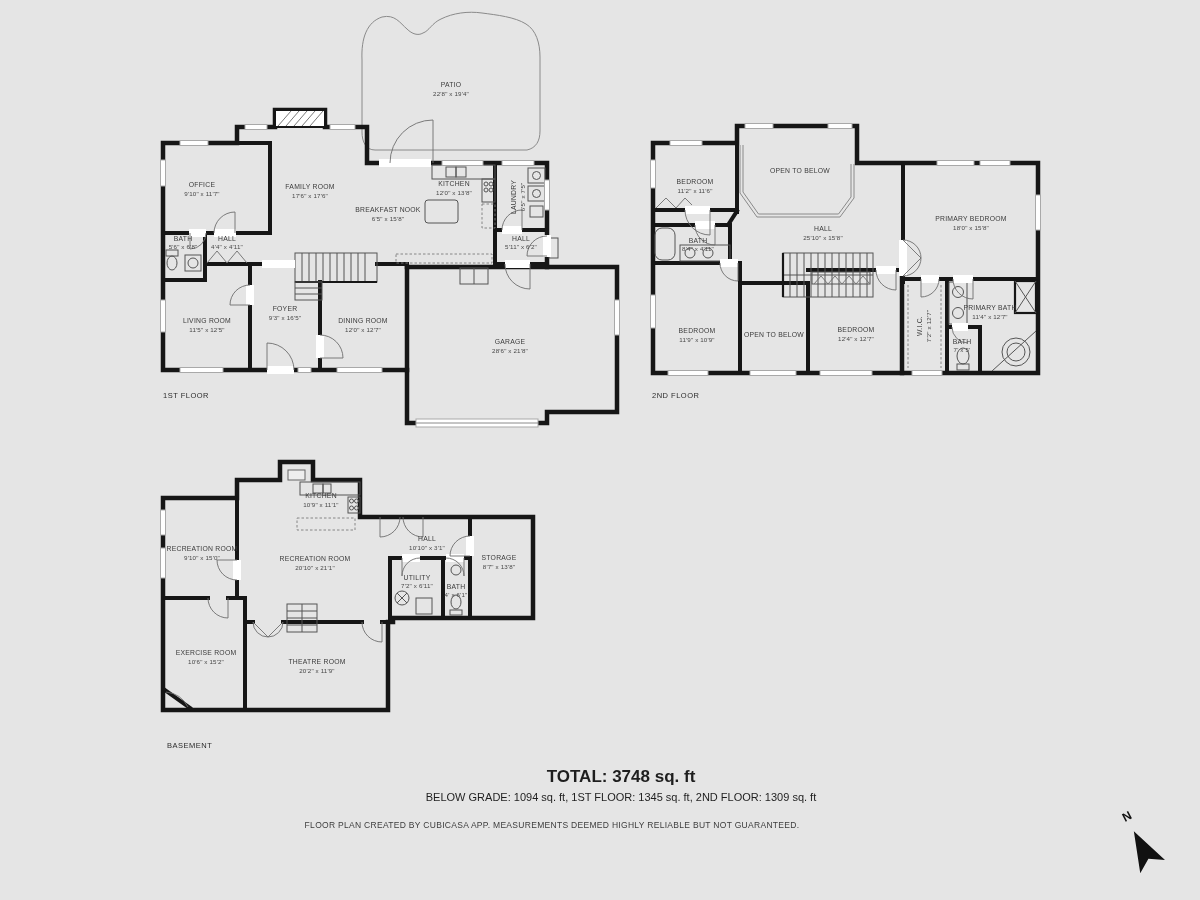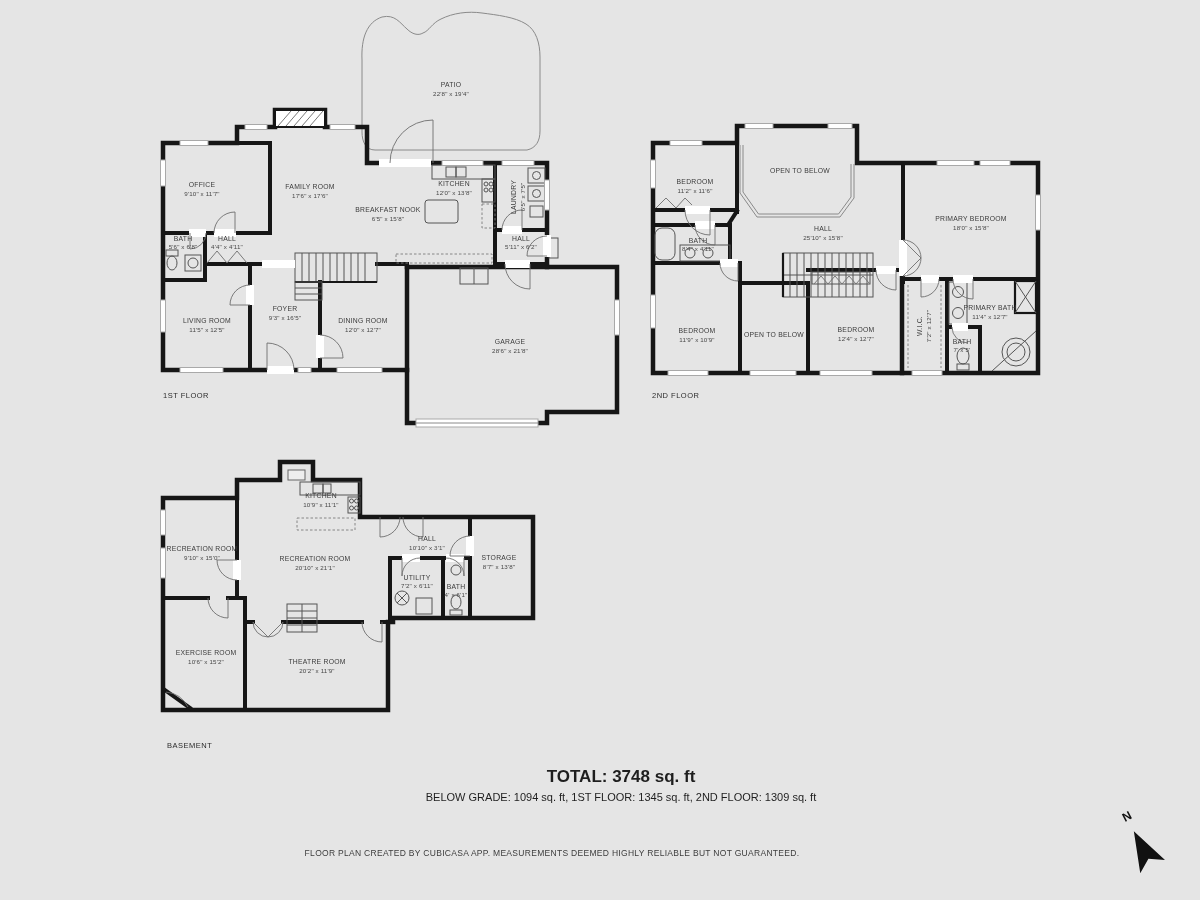--- a/index.html
+++ b/index.html
@@ -16,21 +16,21 @@
   .gap{fill:#fff;stroke:none;}
   .arc{stroke:#6e6e6e;stroke-width:.9;fill:none;}
   .dash{stroke:#7a7a7a;stroke-width:.9;fill:none;stroke-dasharray:2.5 2;}
   .hatch{stroke:#6a6a6a;stroke-width:.9;}
   .rm{font-size:6.8px;fill:#3a3a3a;text-anchor:middle;letter-spacing:.25px;}
   .dim{font-size:6.2px;fill:#474747;text-anchor:middle;letter-spacing:.15px;}
   .fl{font-size:7.5px;fill:#2b2b2b;letter-spacing:.5px;}
   #summary{position:absolute;left:0;top:766px;width:1200px;text-align:center;color:#1e1e1e;padding-left:21px;}
   #summary .total{font-size:17px;font-weight:bold;line-height:21px;}
   #summary .line{font-size:11px;line-height:20.5px;}
-  #footer{position:absolute;left:0;top:848px;width:1104px;text-align:center;font-size:8.5px;color:#3c3c3c;letter-spacing:.3px;}
+  #footer{position:absolute;left:0;top:820px;width:1104px;text-align:center;font-size:8.5px;color:#3c3c3c;letter-spacing:.3px;}
 </style>
 </head>
 <body>
 
 <div id="stage">
 
   <svg style="left:150px;top:0;" width="500" height="440" viewBox="0 0 500 440">
 
     <g>
       <path class="tg" d="M212,132 L212,60 C211,38 217,22 232,17 C245,14 250,23 257,29 C262,34 268,36 273,33 C279,31 282,23 291,19 C303,13 318,11 332,13 C347,15 365,17 376,24 C386,30 390,43 390,57 L390,131 C390,141 386,148 377,150 L225,150 C216,150 212,142 212,132 Z" fill="#fff"></path>

